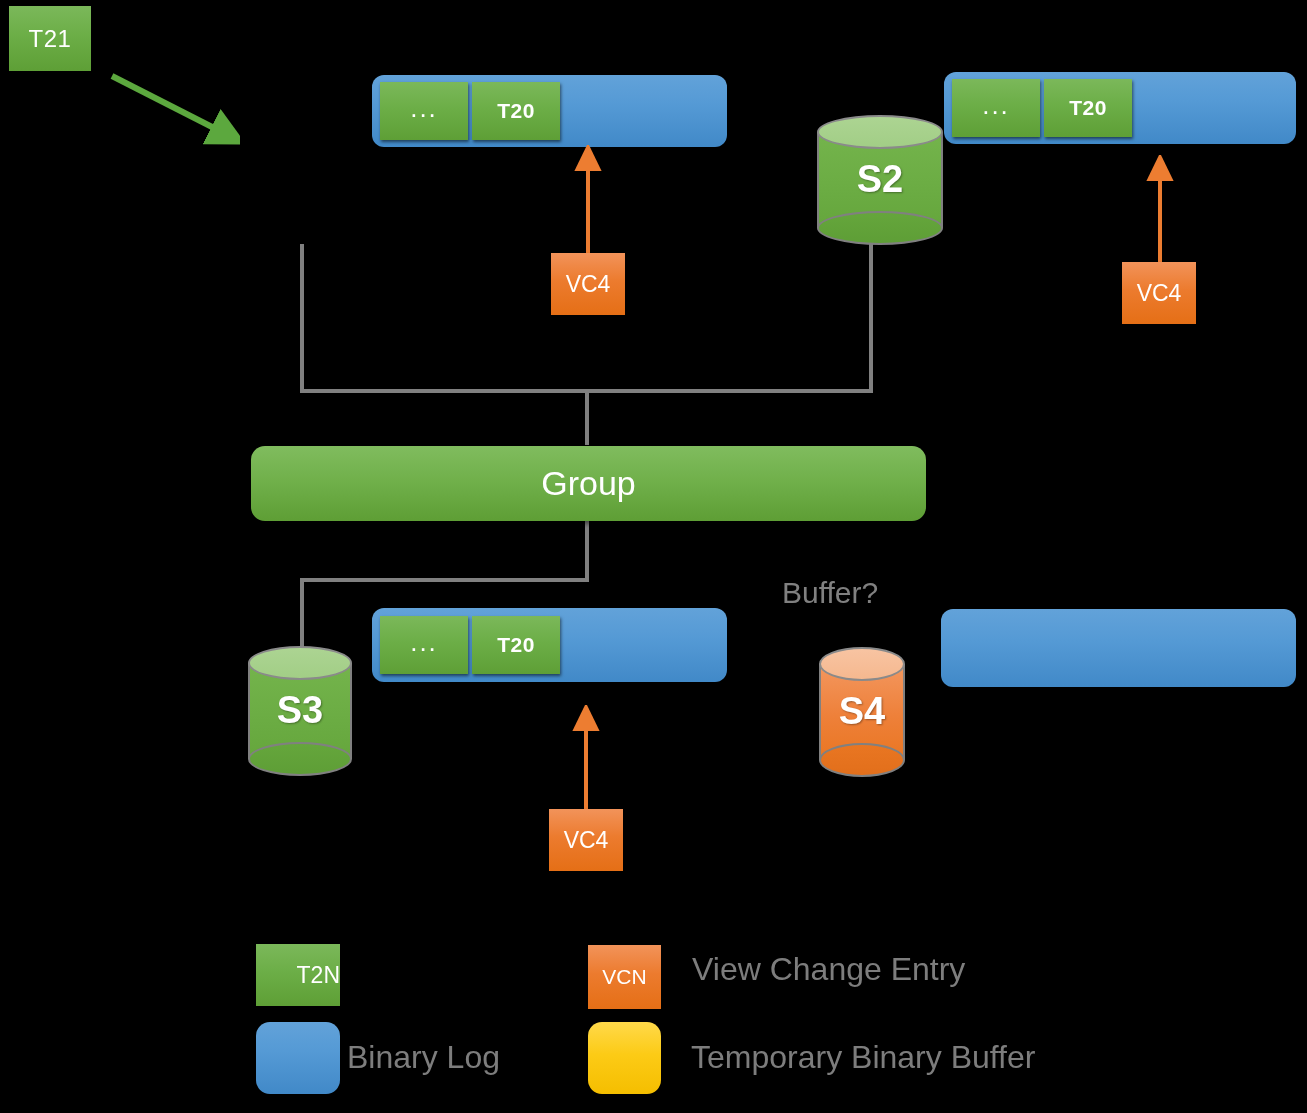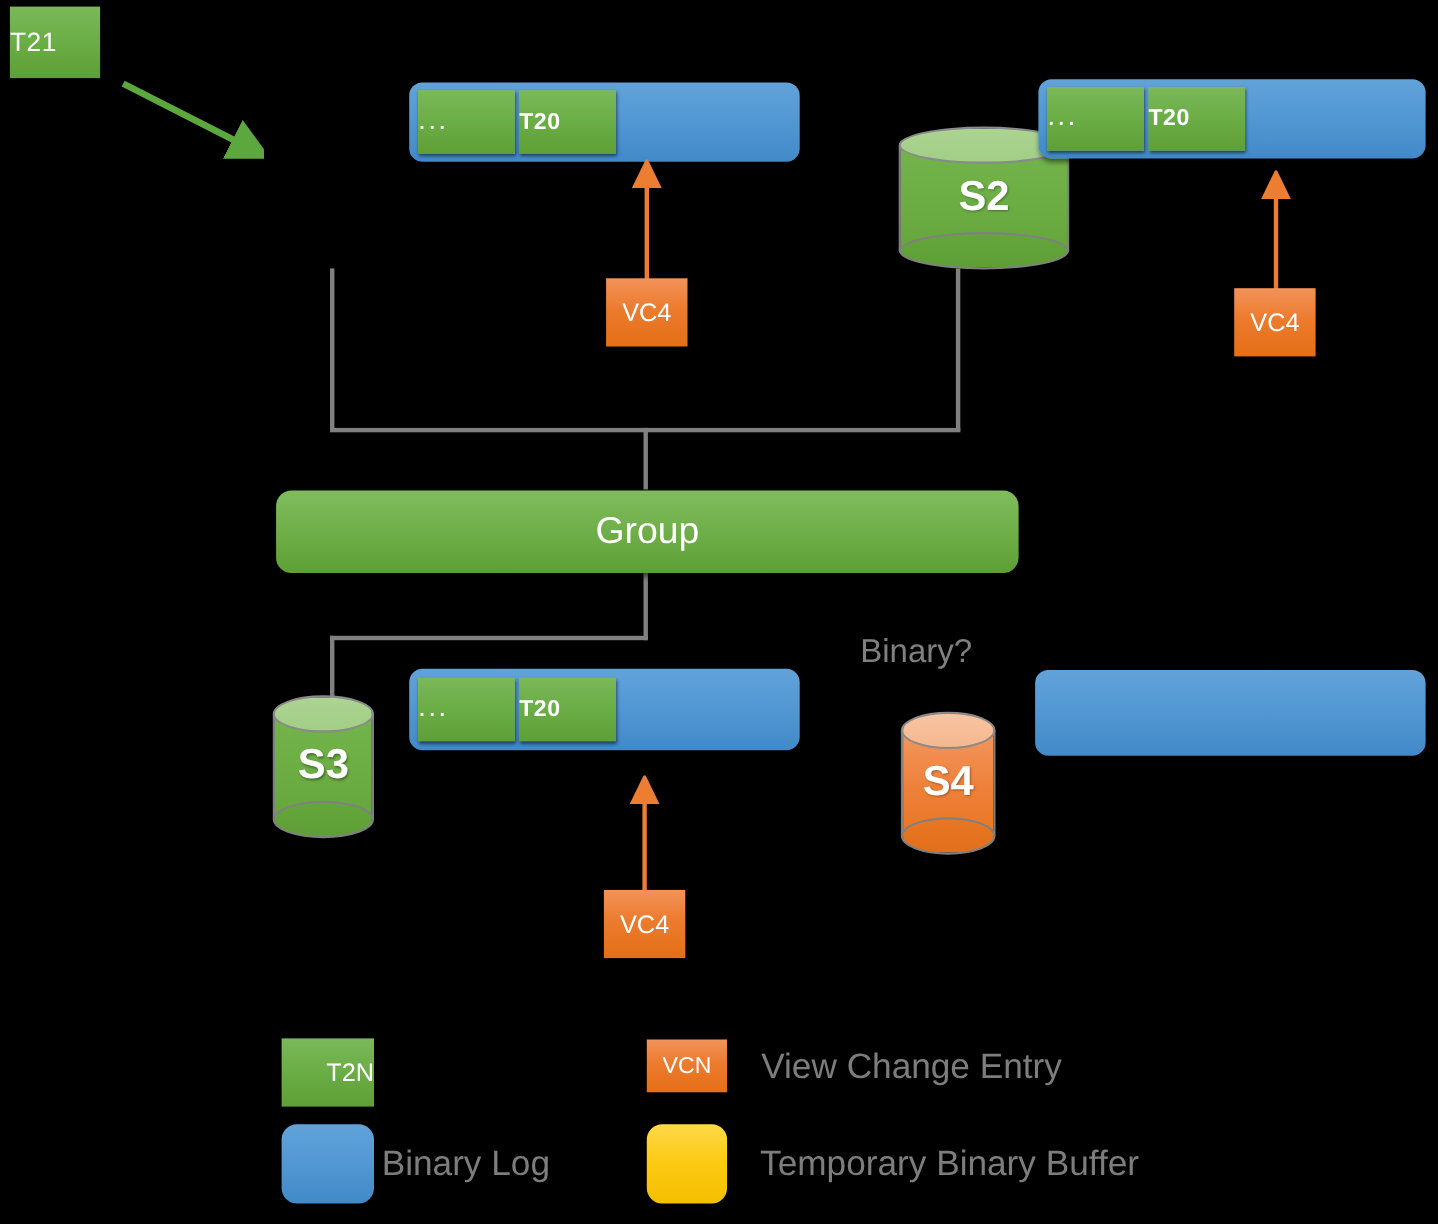--- a/index.html
+++ b/index.html
@@ -19,21 +19,21 @@
     overflow: hidden;
   }
   .abs { position: absolute; }
 
   
   .txn {
     background: linear-gradient(to bottom, #7BB85A 0%, #6CAE47 45%, #5E9F36 100%);
     color: #ffffff;
     display: flex;
     align-items: center;
-    justify-content: flex-start;
+    justify-content: center;
     font-size: 24px;
     letter-spacing: .5px;
     box-shadow: 1px 2px 3px rgba(0,0,0,.55);
   }
   .txn.small { font-size: 21px; font-weight: bold; }
   .txn-dots {
     font-size: 26px;
     line-height: 0;
     letter-spacing: 2px;
     position: relative;
@@ -203,21 +203,21 @@
         <path d="M0,0.6 L7,4 L0,7.4 z" fill="#ED7D31"></path>
       </marker>
     </defs>
     <line x1="18" y1="110" x2="18" y2="14" stroke="#ED7D31" stroke-width="4" marker-end="url(#oArrow1)"></line>
   </svg>
 
   <div class="abs vc" style="left:551px; top:253px; width:74px; height:62px;">
     <span>VC4</span>
   </div>
 
-  <div class="cyl green abs" style="left:817px; top:115px; width:126px; height:130px;padding-left:29px;">
+  <div class="cyl green abs" style="left:817px; top:115px; width:126px; height:130px;">
     <div class="body"></div>
     <div class="bottom"></div>
     <div class="top"></div>
     <div class="label">S2</div>
   </div>
 
   <div class="abs binlog" style="left:944px; top:72px; width:352px; height:72px;">
     <div class="abs txn" style="left:8px; top:7px; width:88px; height:58px;">
       <span class="txn-dots">...</span>
     </div>
@@ -236,21 +236,21 @@
   </svg>
 
   <div class="abs vc" style="left:1122px; top:262px; width:74px; height:62px;">
     <span>VC4</span>
   </div>
 
   <div class="abs group-bar" style="left:251px; top:446px; width:675px; height:75px;">
     <span>Group</span>
   </div>
 
-  <div class="cyl green abs" style="left:248px; top:632px; width:92px; height:130px;">
+  <div class="cyl green abs" style="left:248px; top:646px; width:104px; height:130px;">
     <div class="body"></div>
     <div class="bottom"></div>
     <div class="top"></div>
     <div class="label">S3</div>
   </div>
 
   <div class="abs binlog" style="left:372px; top:608px; width:355px; height:74px;">
     <div class="abs txn" style="left:8px; top:8px; width:88px; height:58px;">
       <span class="txn-dots">...</span>
     </div>
@@ -265,36 +265,36 @@
         <path d="M0,0.6 L7,4 L0,7.4 z" fill="#ED7D31"></path>
       </marker>
     </defs>
     <line x1="18" y1="106" x2="18" y2="14" stroke="#ED7D31" stroke-width="4" marker-end="url(#oArrow3)"></line>
   </svg>
 
   <div class="abs vc" style="left:549px; top:809px; width:74px; height:62px;">
     <span>VC4</span>
   </div>
 
-  <div class="abs grey-text" style="left:782px; top:576px;">Binary?</div>
+  <div class="abs grey-text" style="left:782px; top:576px;">Buffer?</div>
 
   <div class="cyl orange abs" style="left:819px; top:647px; width:86px; height:130px;">
     <div class="body"></div>
     <div class="bottom"></div>
     <div class="top"></div>
     <div class="label">S4</div>
   </div>
 
   <div class="abs binlog" style="left:941px; top:609px; width:355px; height:78px;"></div>
 
   <div class="abs sw-green" style="left:256px; top:944px; width:84px; height:62px;">
     <span>T2N</span>
   </div>
 
-  <div class="abs sw-orange" style="left:588px; top:945px; width:73px; height:48px;">
+  <div class="abs sw-orange" style="left:588px; top:945px; width:73px; height:64px;">
     <span>VCN</span>
   </div>
   <div class="abs legend-text" style="left:692px; top:951px;">View Change Entry</div>
 
   <div class="abs sw-blue" style="left:256px; top:1022px; width:84px; height:72px;"></div>
   <div class="abs legend-text" style="left:347px; top:1039px;">Binary Log</div>
 
   <div class="abs sw-yellow" style="left:588px; top:1022px; width:73px; height:72px;"></div>
   <div class="abs legend-text" style="left:691px; top:1039px;">Temporary Binary Buffer</div>
 

